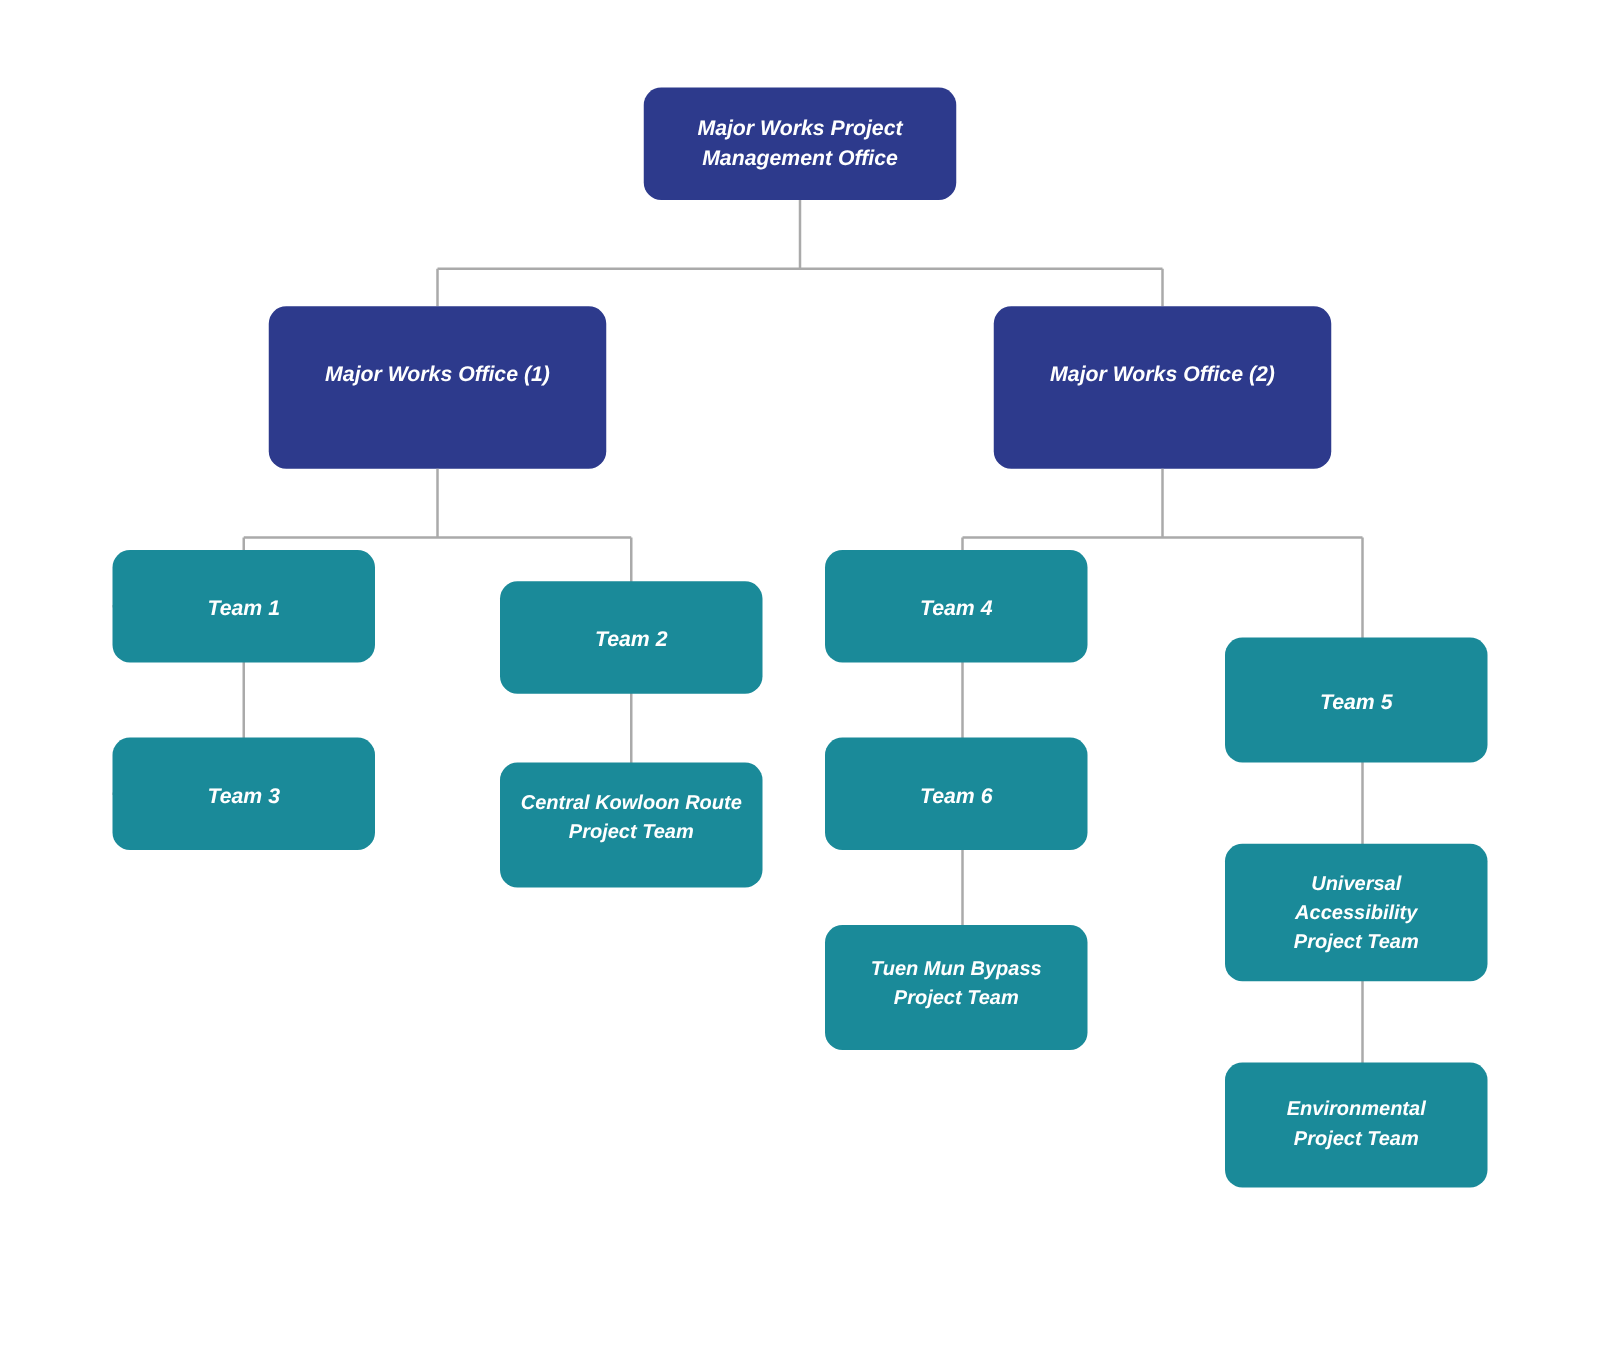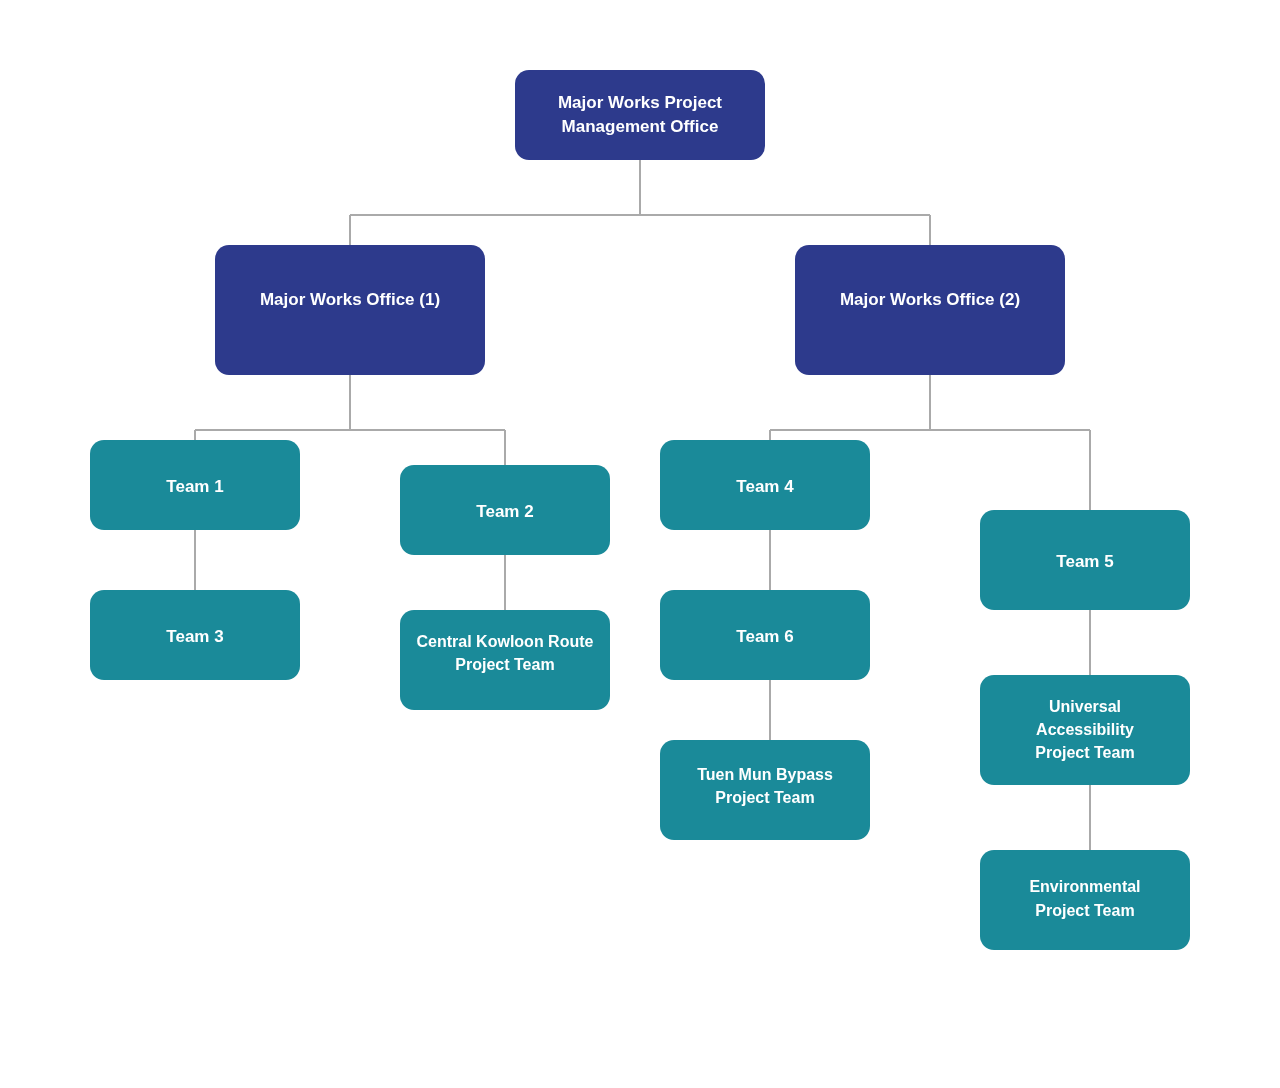--- a/index.html
+++ b/index.html
@@ -13,20 +13,21 @@
       min-height: 1088px;
       width: 1280px;
       padding: 40px 20px;
     }
 
     
     .chart-wrapper {
       position: relative;
       width: 1200px;
       margin: 0 auto;
+      font-style: italic;
     }
   </style>
 </head>
 <body>
 
 <div class="chart-wrapper">
 
   <svg id="chart-svg" width="1200" height="1000" xmlns="http://www.w3.org/2000/svg" style="display:block;margin:0 auto;">
     <defs>
       

